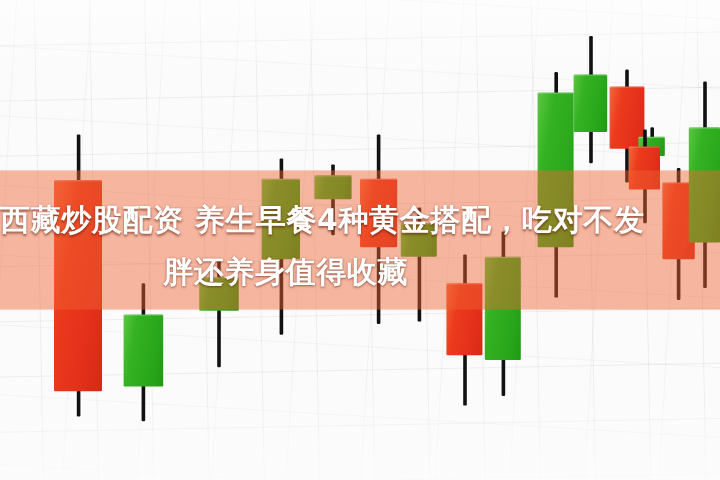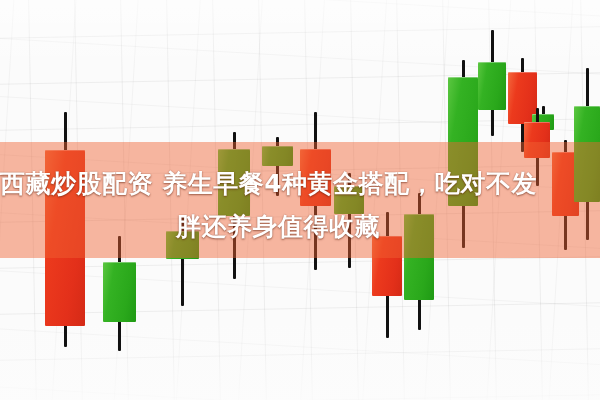--- a/index.html
+++ b/index.html
@@ -86,21 +86,21 @@
     font-weight: 700;
     font-size: 25px;
     line-height: 42px;
     letter-spacing: 0.5px;
     text-shadow:
       0 1px 2px rgba(90, 25, 5, 0.55),
       0 0 1px rgba(120, 40, 10, 0.5);
     white-space: nowrap;
   }
   .headline.l1 { top: 163px; }
-  .headline.l2 { top: 206px; padding-left: 40px; }
+  .headline.l2 { top: 206px; }
 </style>
 </head>
 <body>
 
 <div id="stage">
 
   <div class="grid-layer"></div>
   <div class="grid-layer diag"></div>
   <div class="vignette"></div>
 

